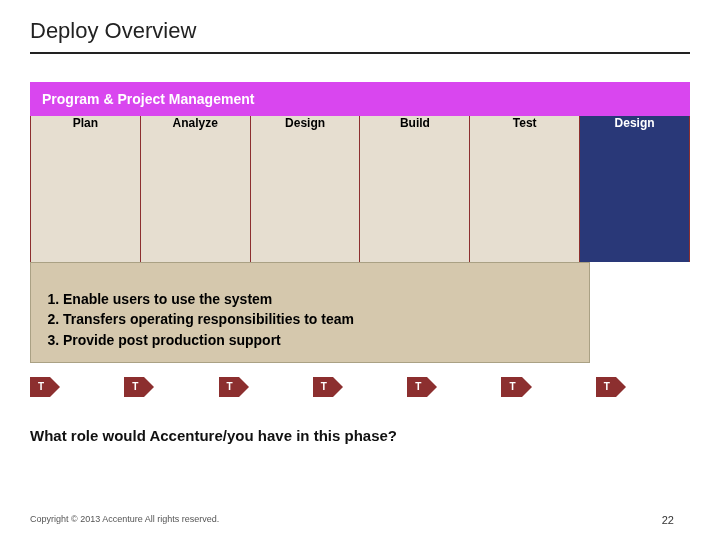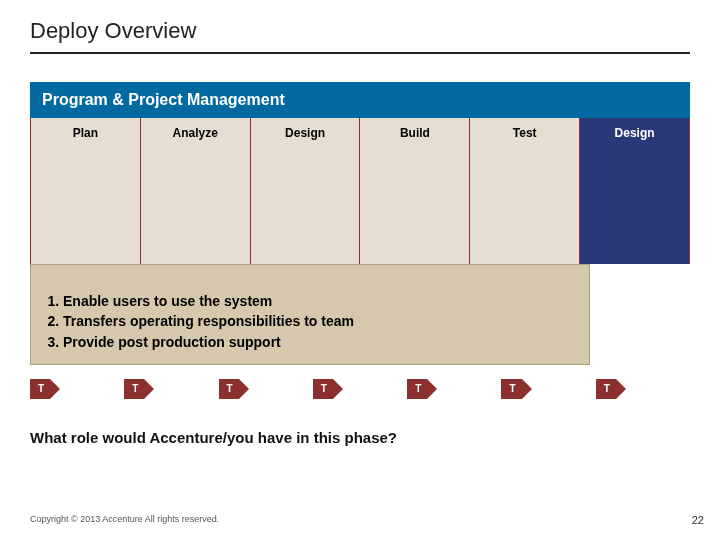--- a/index.html
+++ b/index.html
@@ -1,33 +1,33 @@
 <!DOCTYPE html>
 <html><head>
 <meta charset="utf-8">
 <style>
   * { box-sizing: border-box; margin: 0; padding: 0; }
   html, body { width: 720px; height: 540px; font-family: Arial, Helvetica, sans-serif; background: #fff; }
   .slide { width: 720px; height: 540px; position: relative; padding: 18px 30px 0 30px; }
   .title { font-size: 22px; color: #222; font-weight: 400; margin-bottom: 8px; }
   .rule { border: none; border-top: 2px solid #222; margin-bottom: 28px; }
-  .mgmt-bar { background: #0369a1; color: #fff; font-weight: bold; font-size: 16px; padding: 9px 12px; }
+  .mgmt-bar { background: #d946ef; color: #fff; font-weight: bold; font-size: 14px; padding: 9px 12px; }
   .phases { display: flex; height: 146px; border-left: 1px solid #8c2f2f; }
   .phase { flex: 1 1 0; border-right: 1px solid #8c2f2f; background: #e6ded0; display: flex; flex-direction: column; }
   .phase.active { background: #293878; }
-  .phase-label { font-size: 12px; font-weight: bold; text-align: center; padding-top: 8px; color: #000; }
+  .phase-label { font-size: 12px; font-weight: bold; text-align: center; padding-top: 0; color: #000; }
   .phase.active .phase-label { color: #fff; }
   .bullets { background: #d5c8ad; border: 1px solid #aaa184; padding: 26px 14px 12px 14px; margin-top: 0; max-width: 560px; }
   .bullets ol { list-style: decimal; margin-left: 18px; font-size: 14px; font-weight: bold; line-height: 1.45; }
   .trow { display: flex; margin-top: 14px; padding-right: 0; }
   .twrap { flex: 1 1 0; display: flex; align-items: center; }
   .arrow { position: relative; background: #8c2f2f; color: #fff; font-size: 10px; font-weight: bold; height: 20px; line-height: 20px; padding: 0 6px 0 8px; display: inline-block; }
   .arrow::after { content: ""; position: absolute; right: -10px; top: 0; border-top: 10px solid transparent; border-bottom: 10px solid transparent; border-left: 10px solid #8c2f2f; }
   .question { font-size: 15px; font-weight: bold; margin-top: 30px; color: #111; }
-  .footer { position: absolute; bottom: 14px; left: 30px; right: 16px; display: flex; justify-content: space-between; font-size: 9px; color: #555; }
+  .footer { position: absolute; bottom: 14px; left: 30px; right: 46px; display: flex; justify-content: space-between; font-size: 9px; color: #555; }
   .pagenum { font-size: 11px; color: #333; }
 </style>
 </head>
 <body>
 
 <div class="slide">
 
   <h1 class="title">Deploy Overview</h1>
   <hr class="rule">
 

